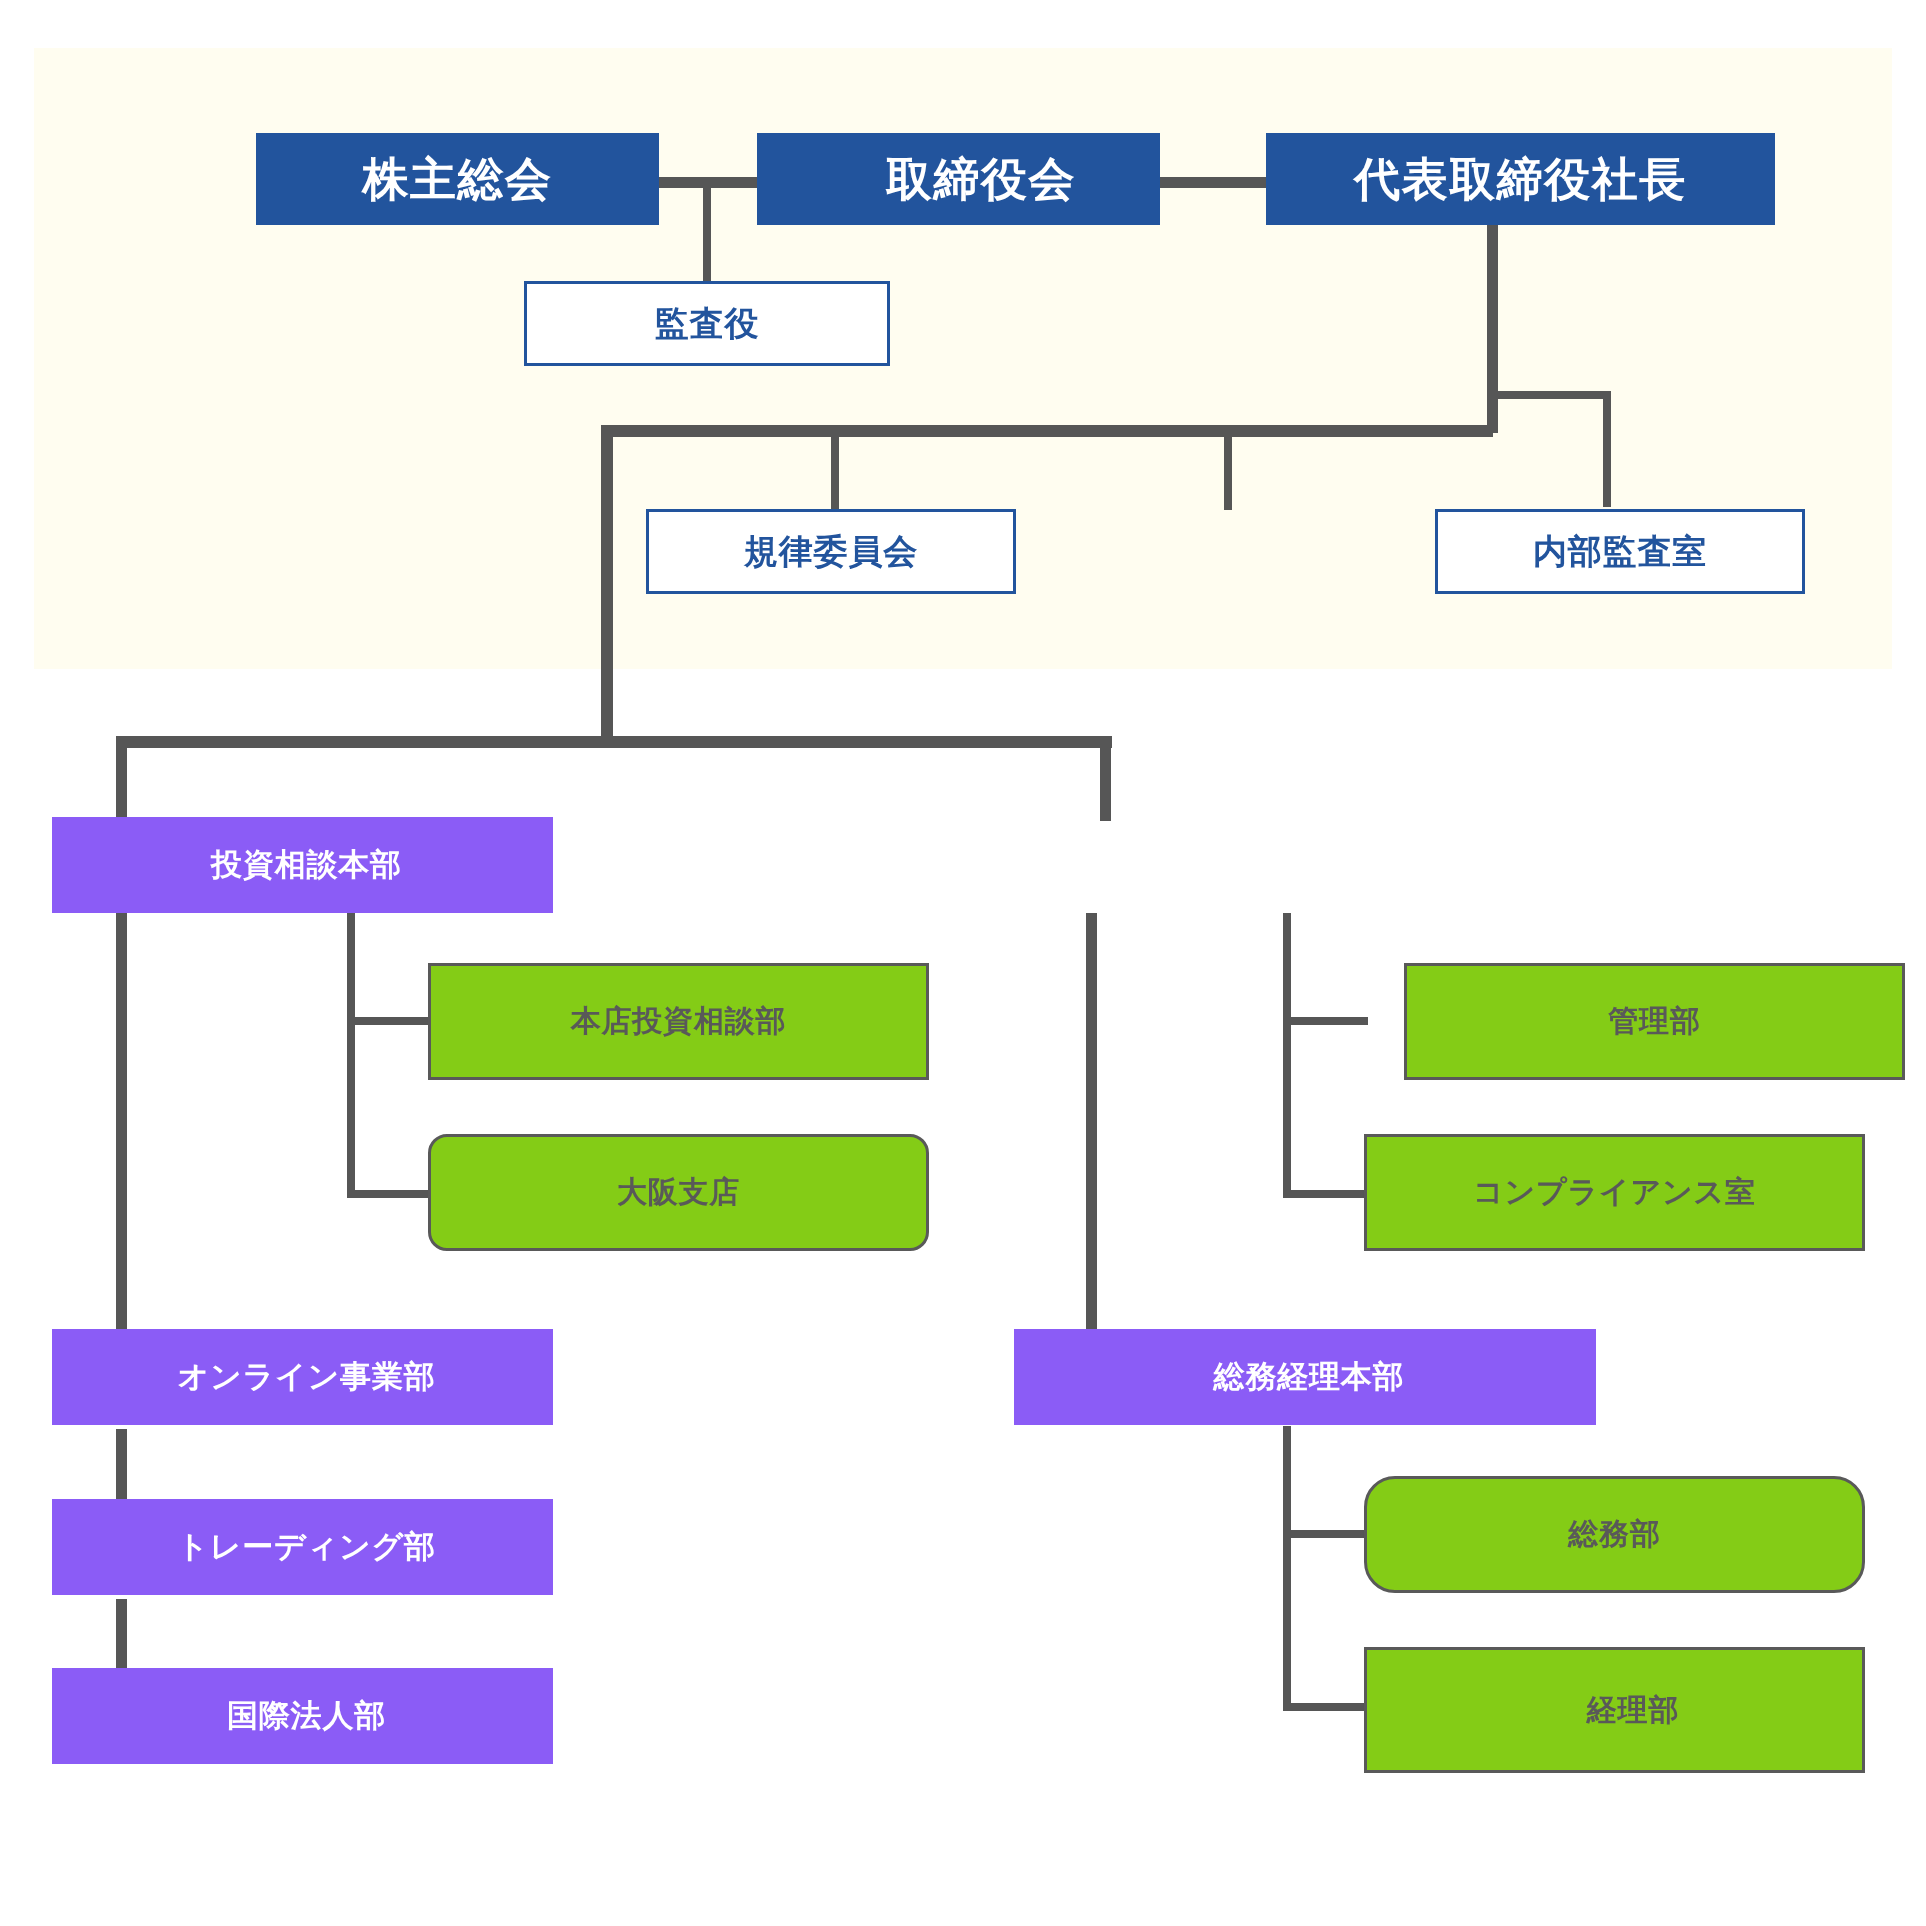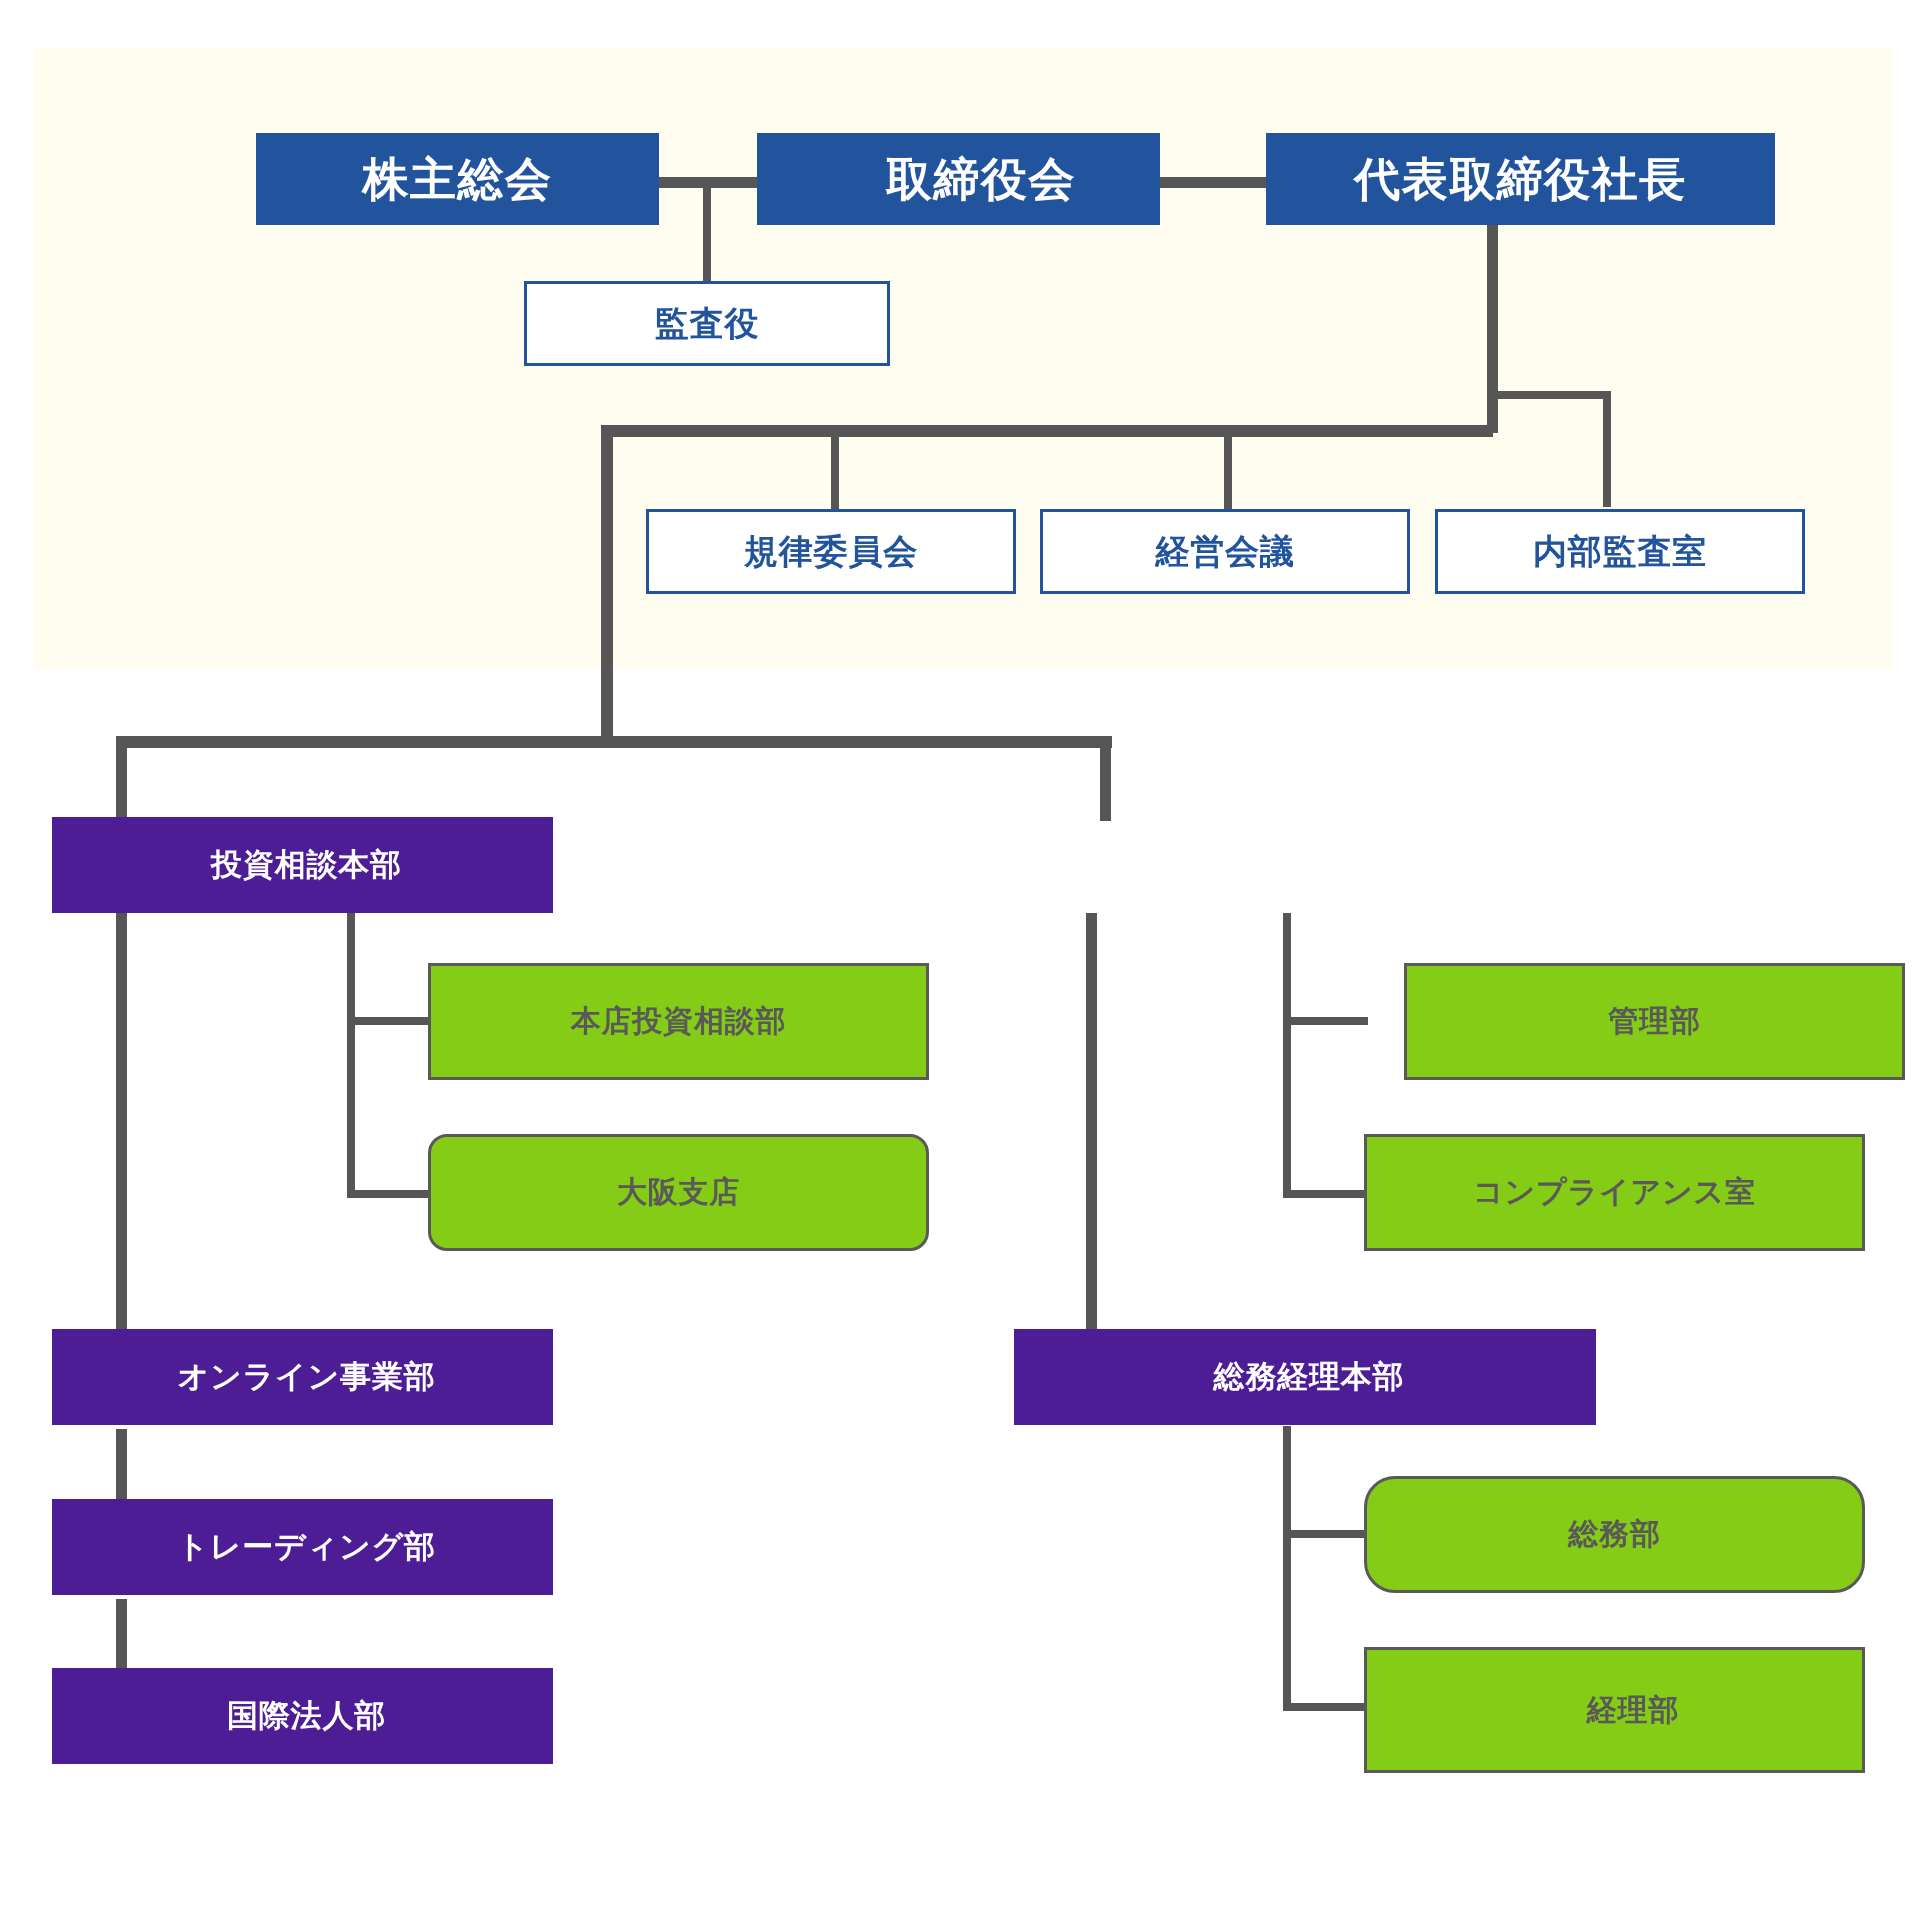--- a/index.html
+++ b/index.html
@@ -59,21 +59,21 @@
     background: #ffffff;
     border: 3.9px solid #22549D;
     color: #22549D;
     font-weight: bold;
     font-size: 34px;
     letter-spacing: 0.8px;
   }
 
   
   .box-gray {
-    background: #4c1d95;
+    background: #8b5cf6;
     color: #ffffff;
     font-weight: bold;
     font-size: 31px;
     letter-spacing: 0.8px;
     padding-left: 8px;
   }
 
   
   .box-gray-outline {
     background: #84cc16;
@@ -123,23 +123,20 @@
   </div>
 
   <div class="box box-navy-outline" style="left:524px; top:281px; width:366px; height:85px;">
     <span>監査役</span>
   </div>
 
   <div class="box box-navy-outline" style="left:646px; top:509px; width:370px; height:85px;">
     <span>規律委員会</span>
   </div>
 
-  <div class="box box-navy-outline" style="left:1040px; top:509px; width:370px; height:85px;">
-    <span>経営会議</span>
-  </div>
 
   <div class="box box-navy-outline" style="left:1435px; top:509px; width:370px; height:85px;">
     <span>内部監査室</span>
   </div>
 
   <div class="ln ln-thick" style="left:116px; top:736px; width:996px; height:12.3px;"></div>
 
   <div class="ln ln-thick" style="left:116px; top:736px; width:10.8px; height:85px;"></div>
 
   <div class="ln ln-thick" style="left:1100px; top:736px; width:10.8px; height:85px;"></div>

